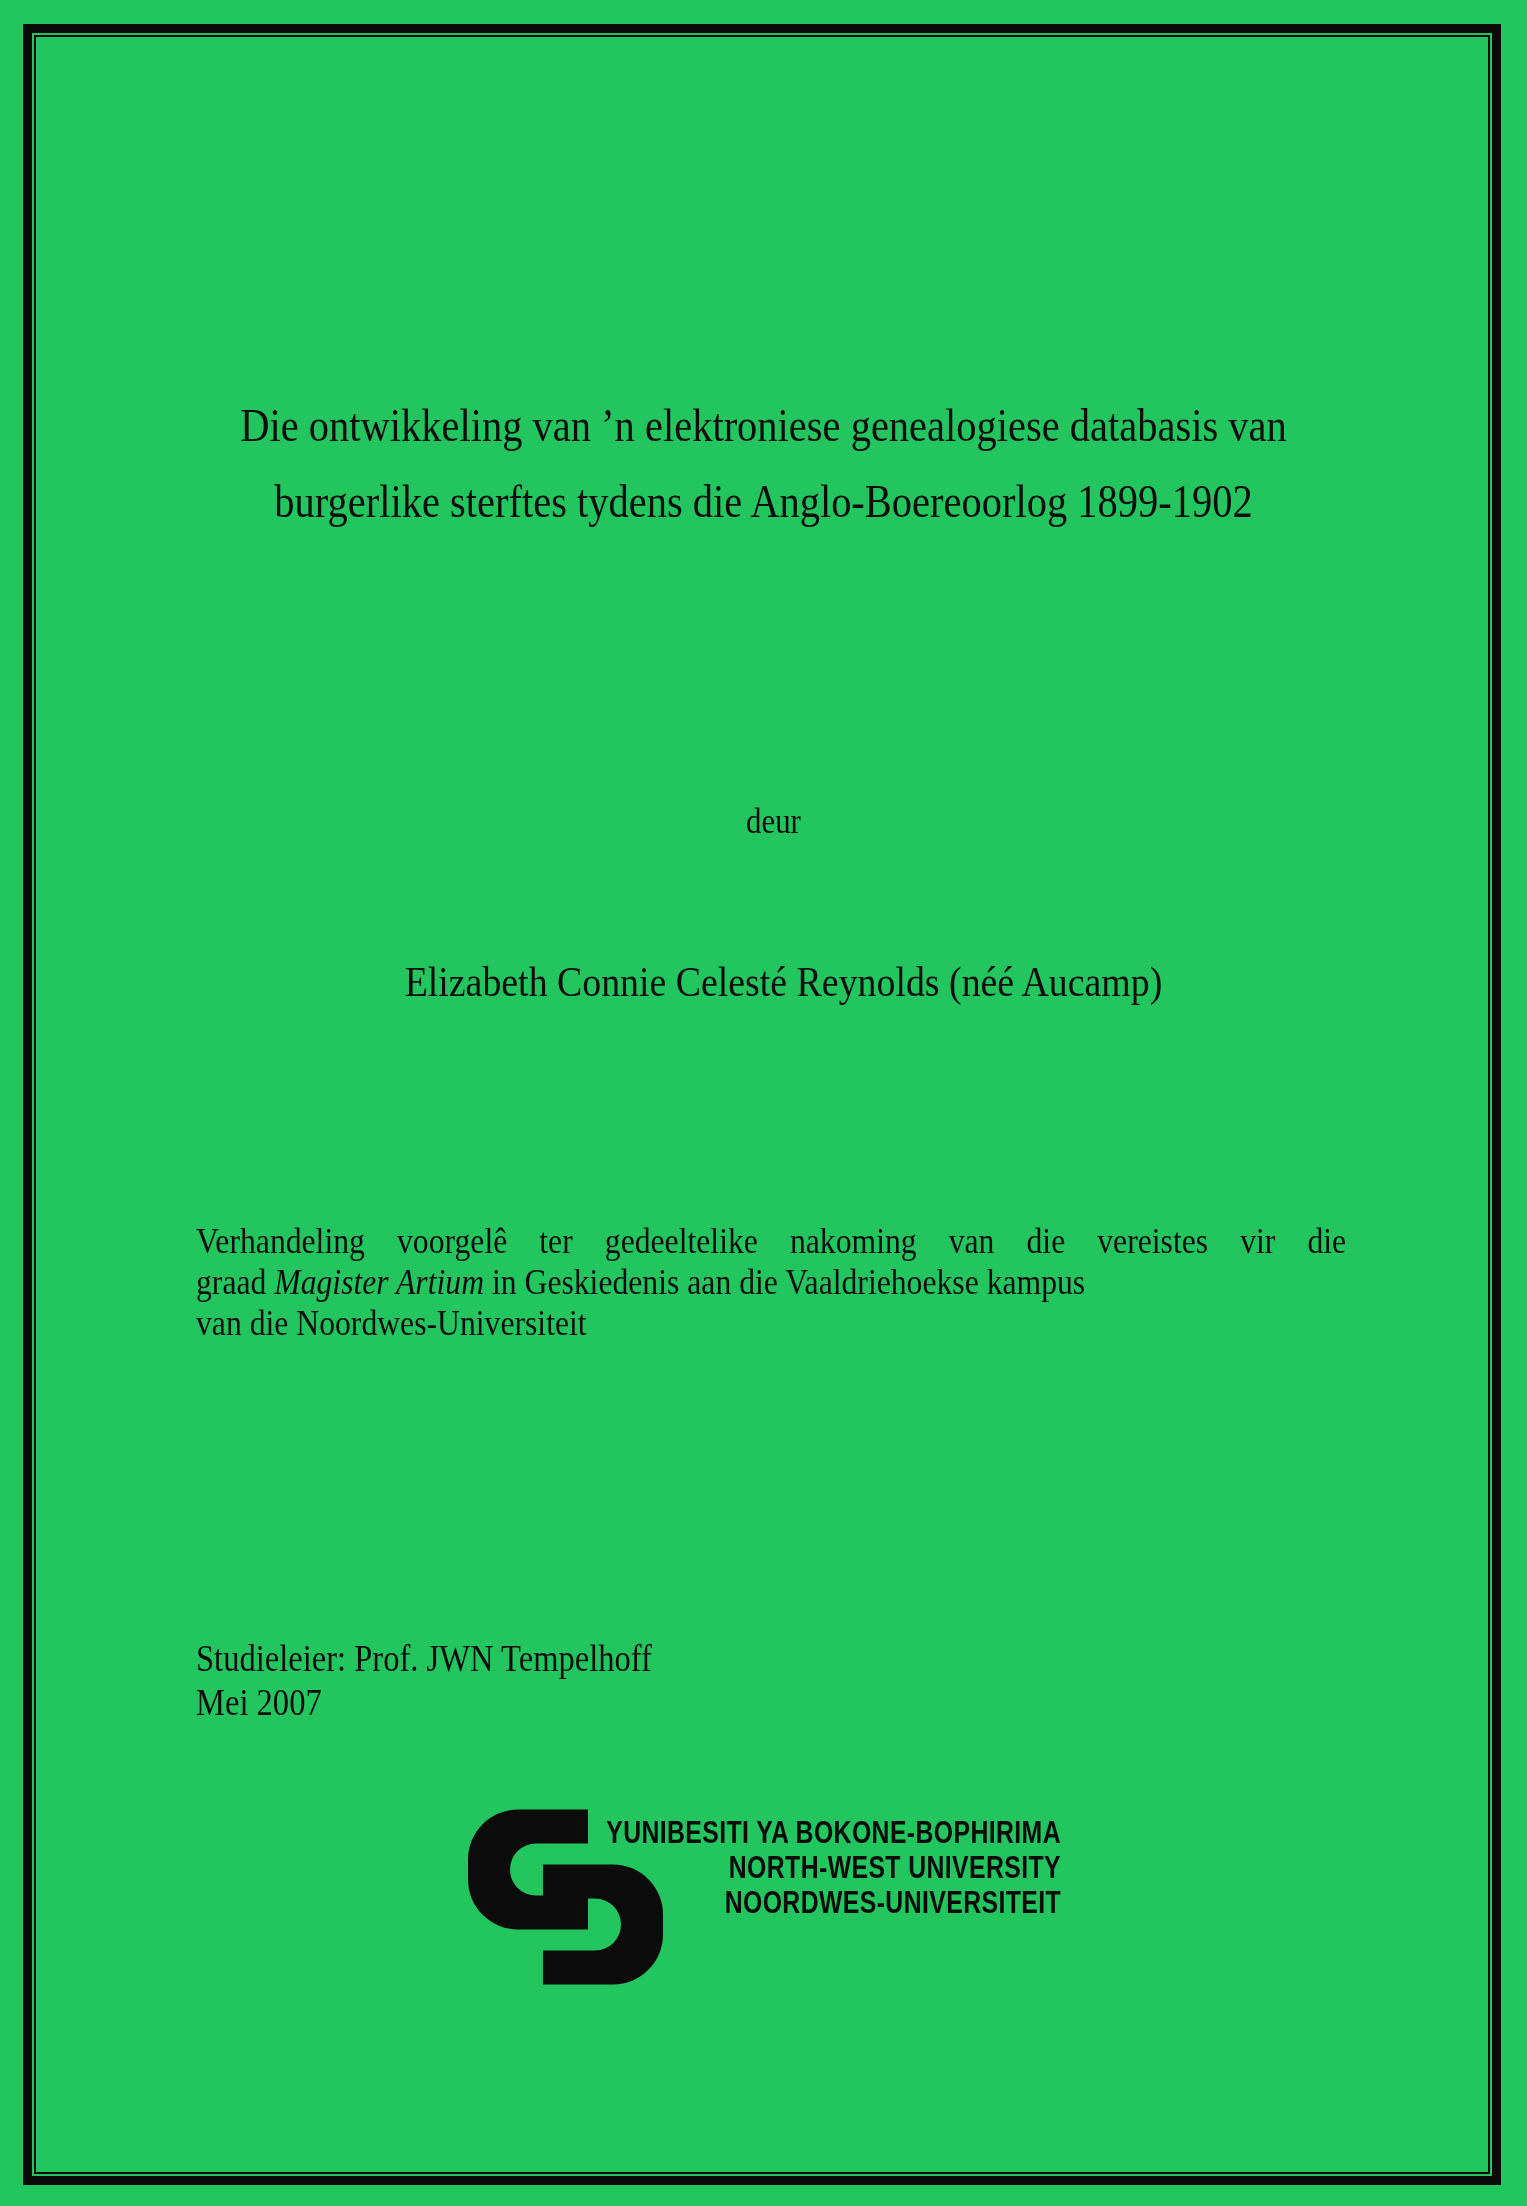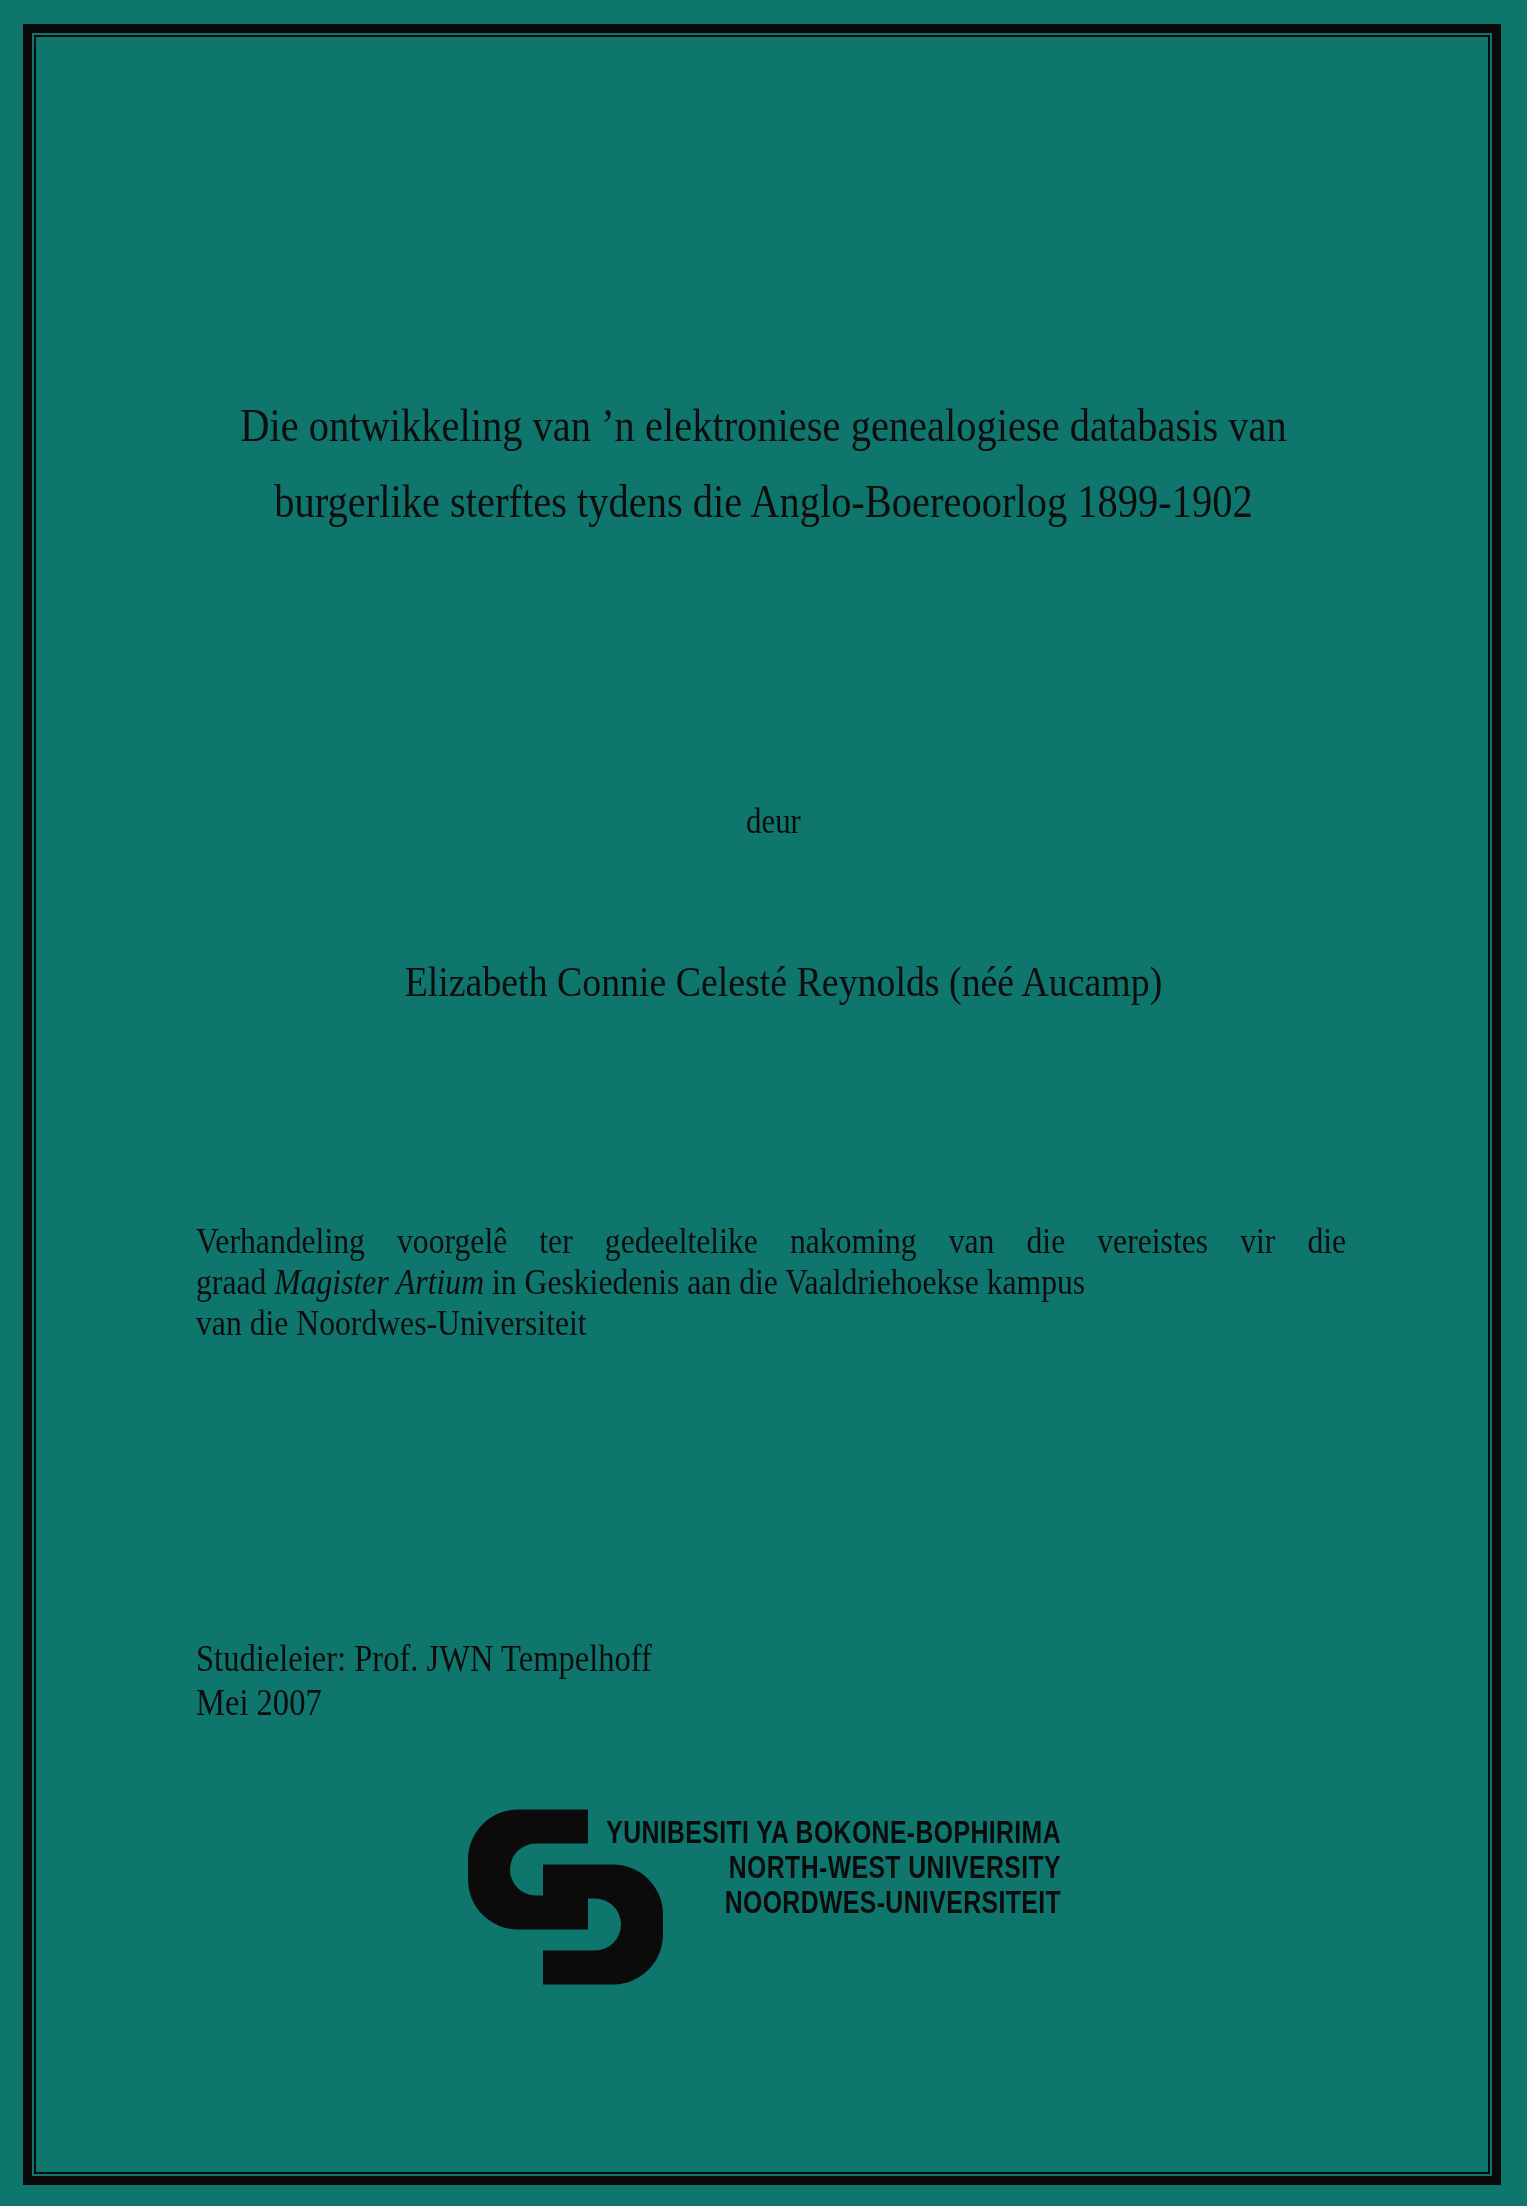--- a/index.html
+++ b/index.html
@@ -4,21 +4,21 @@
 <style>
   html, body {
     margin: 0;
     padding: 0;
     background: #ffffff;
   }
   .page {
     position: relative;
     width: 1527px;
     height: 2206px;
-    background: #0f766e;
+    background: #22c55e;
     font-family: "Liberation Serif", serif;
     color: #0d0d0d;
     overflow: hidden;
   }
   .frame-outer {
     position: absolute;
     left: 23px; top: 24px; right: 26px; bottom: 21px;
     border: 9px solid #0a0a0a;
   }
   .frame-inner {

